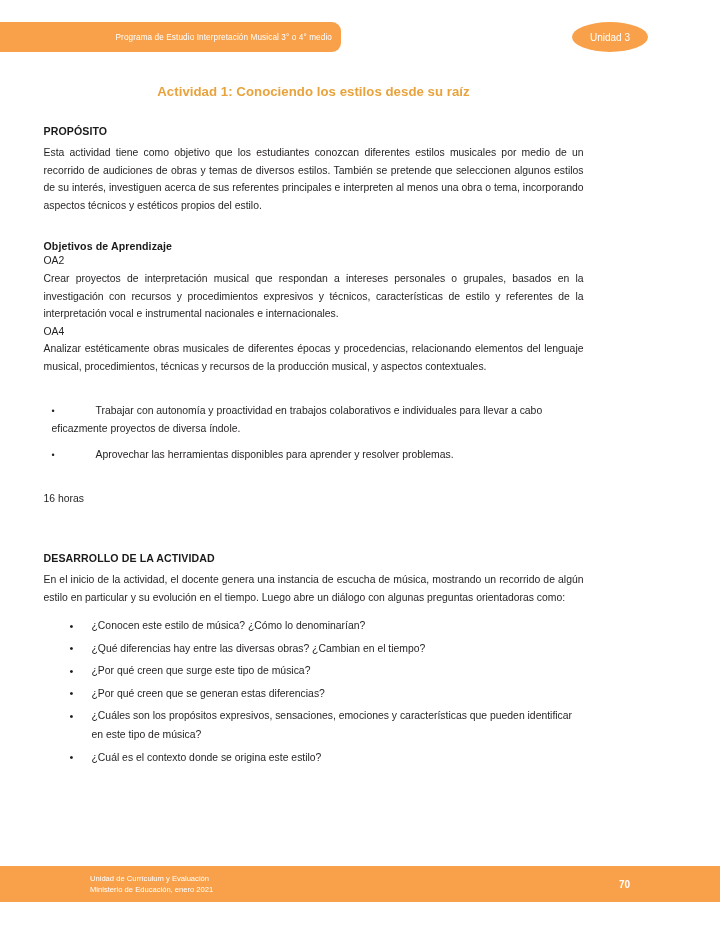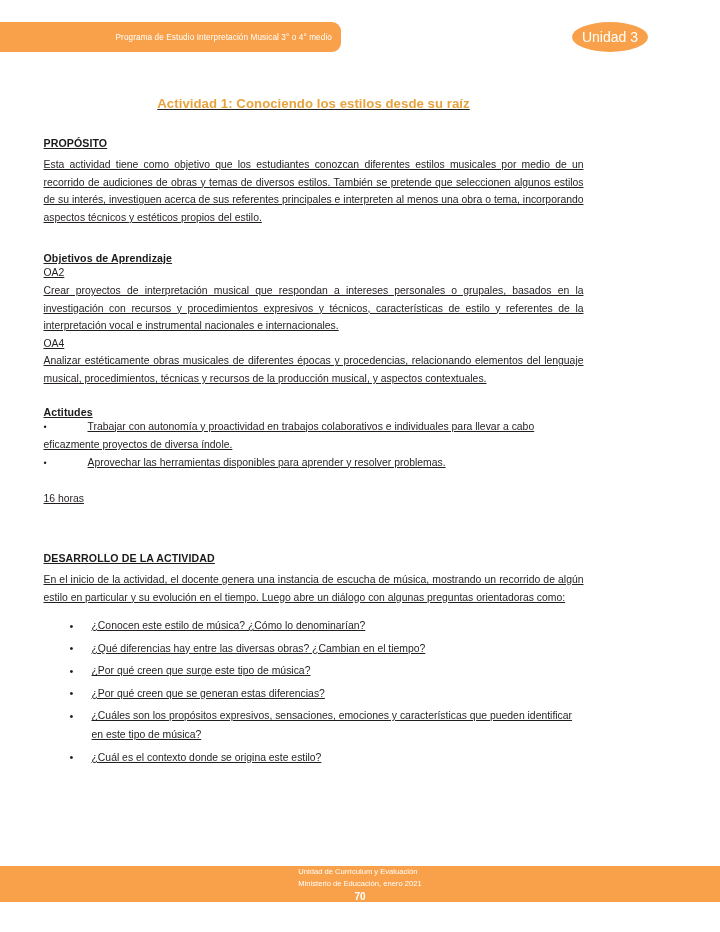--- a/index.html
+++ b/index.html
@@ -51,31 +51,30 @@
     width: 76px;
     height: 30px;
     background: #f9a14a;
     border-radius: 50%;
     display: flex;
     align-items: center;
     justify-content: center;
   }
   .unit-badge-text {
     color: #ffffff;
-    font-size: 14px;
+    font-size: 10px;
     white-space: nowrap;
   }
 
   
   .page {
     position: absolute;
-    top: 82px;
+    top: 70px;
     left: 0;
     width: 627px;
-    text-decoration: underline;
   }
   .content {
     margin: 0 auto;
     width: 540px;
     padding-left: 0;
   }
 
   .activity-title {
     text-align: center;
     color: #e8a33d;
@@ -119,21 +118,21 @@
 
   
   ul.tab-bullets {
     list-style: none;
     margin: 0;
     padding: 0;
   }
   ul.tab-bullets > li {
     font-size: 10.4px;
     line-height: 17.6px;
-    margin: 0;
+    margin: 8px;
     padding: 0;
     text-indent: 0;
     color: #231f20;
   }
   .tab-bullet-mark {
     display: inline-block;
     width: 44px;
     font-size: 10.4px;
   }
   .tab-bullet-mark::before {
@@ -174,21 +173,20 @@
     background: #f9a14a;
   }
   .footer-inner {
     position: relative;
     width: 540px;
     height: 100%;
     margin: 0 auto;
     display: flex;
     align-items: center;
     justify-content: space-between;
-    flex-direction: column;
   }
   .footer-lines {
     color: #ffffff;
     font-size: 7.6px;
     line-height: 11.5px;
   }
   .footer-page {
     color: #ffffff;
     font-size: 10px;
     font-weight: bold;
@@ -220,21 +218,20 @@
     <div class="spacer-lg"></div>
 
     <h2 class="section-heading">Objetivos de Aprendizaje</h2>
     <p class="oa-code">OA2</p>
     <p class="body-text">Crear proyectos de interpretación musical que respondan a intereses personales o grupales, basados en la investigación con recursos y procedimientos expresivos y técnicos, características de estilo y referentes de la interpretación vocal e instrumental nacionales e internacionales.</p>
     <p class="oa-code">OA4</p>
     <p class="body-text">Analizar estéticamente obras musicales de diferentes épocas y procedencias, relacionando elementos del lenguaje musical, procedimientos, técnicas y recursos de la producción musical, y aspectos contextuales.</p>
 
     <div class="spacer-md"></div>
 
-    <h2 class="section-heading">Actitudes</h2>
     <ul class="tab-bullets">
       <li><span class="tab-bullet-mark"></span><span>Trabajar con autonomía y proactividad en trabajos colaborativos e individuales para llevar a cabo eficazmente proyectos de diversa índole.</span></li>
       <li><span class="tab-bullet-mark"></span><span>Aprovechar las herramientas disponibles para aprender y resolver problemas.</span></li>
     </ul>
 
     <div class="spacer-md"></div>
 
     <p class="body-text body-left">16 horas</p>
 
     <div class="spacer-lg"></div>

